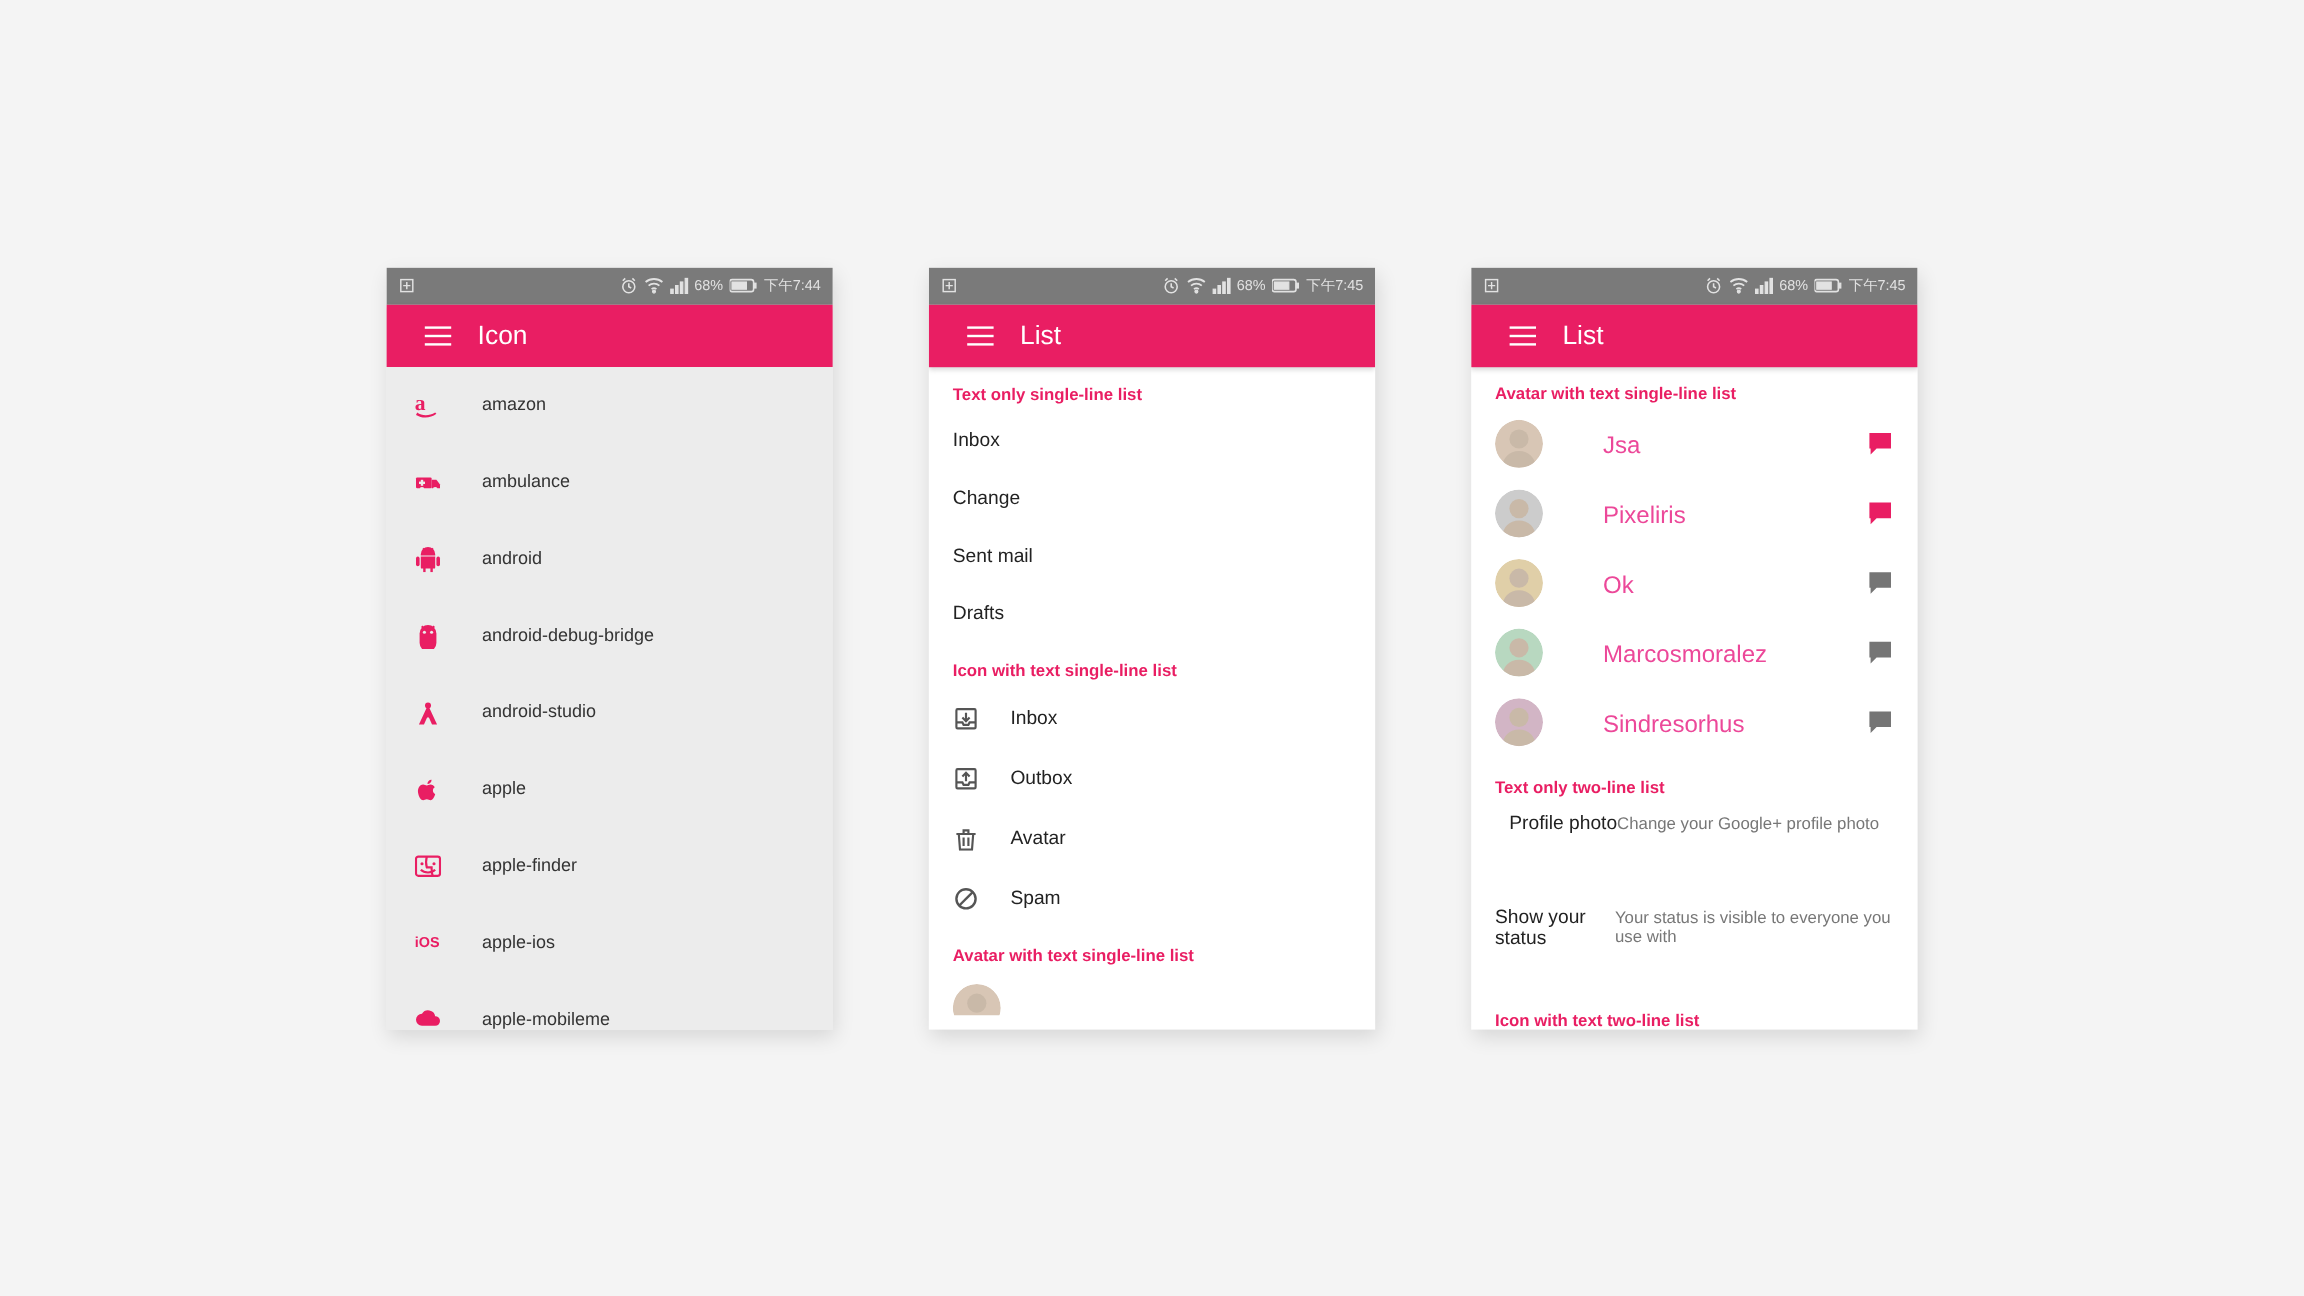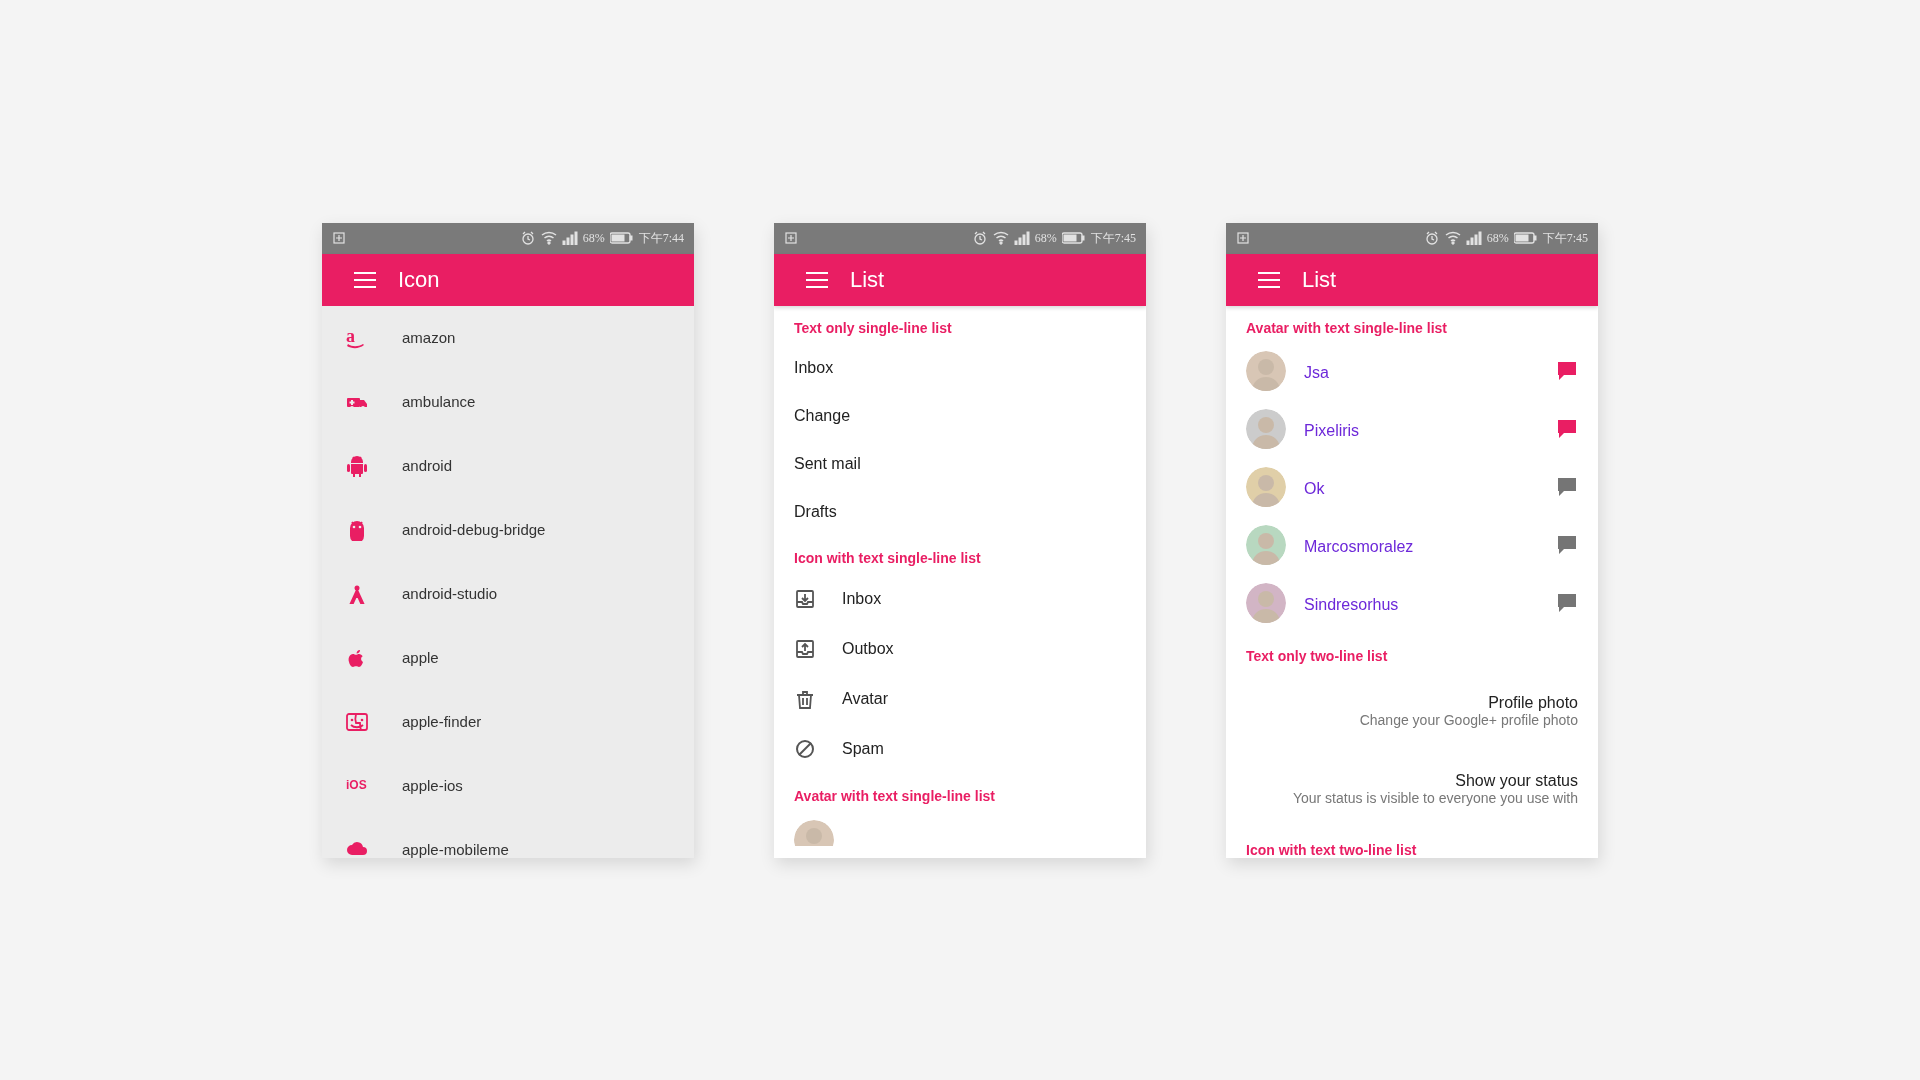--- a/index.html
+++ b/index.html
@@ -11,21 +11,21 @@
     --text:#222;
     --muted:#777;
     --hdr-h:52px;
     --stat-h:31px;
     --shadow:2px 6px 16px rgba(0,0,0,.12);
   }
   html,body{margin:0;height:100%;width:100%;background:var(--grey-bg);font-family:"Helvetica Neue",Arial,sans-serif;}
   body{display:flex;align-items:center;justify-content:center;width:1920px;height:1080px;}
   .row{display:flex;gap:80px;}
   .phone{width:var(--card-w);height:var(--card-h);background:#fff;display:flex;flex-direction:column;box-shadow:var(--shadow);overflow:hidden;}
-  .statusbar{height:var(--stat-h);background:var(--status-bg);color:#e2e2e2;display:flex;align-items:center;font-size:12px;font-family:Liberation Serif, serif;}
+  .statusbar{height:var(--stat-h);background:var(--status-bg);color:#e2e2e2;display:flex;align-items:center;font-size:12px;font-family:Liberation Sans, sans-serif;}
   .statusbar .left{padding-left:10px;display:flex;align-items:center;gap:6px;}
   .statusbar .right{margin-left:auto;padding-right:10px;display:flex;align-items:center;gap:5px;}
   .statusbar svg{fill:#e2e2e2;stroke:#e2e2e2;}
   .header{height:var(--hdr-h);background:var(--pink);color:#fff;display:flex;align-items:center;padding:0 32px;gap:22px;box-shadow:0 2px 4px rgba(0,0,0,.15);flex:none;}
   .header .ham{width:22px;height:16px;display:flex;flex-direction:column;justify-content:space-between;cursor:pointer;}
   .header .ham span{display:block;height:2px;background:#fff;width:100%;}
   .header h1{margin:0;font-size:22px;font-weight:500;}
   .content{flex:1;overflow-y:auto;overflow-x:hidden;scrollbar-width:none;color:var(--text);}
   .content::-webkit-scrollbar{display:none;}
   .phone.grey .content{background:#ECECEC;}
@@ -38,25 +38,25 @@
   .iconline .slot{width:22px;display:flex;justify-content:center;}
   .iconline .slot svg{fill:var(--pink);}
   .iconline .lbl{font-size:15px;color:#333;}
   
   .iline{display:flex;align-items:center;min-height:50px;padding:0 20px;gap:26px;cursor:pointer;}
   .iline .isq{width:22px;display:flex;justify-content:center;}
   .iline .isq svg{fill:#555;stroke:#555;}
   
   .aline{display:flex;align-items:center;min-height:58px;padding:0 20px;gap:18px;cursor:pointer;}
   .avatar{width:40px;height:40px;border-radius:50%;flex:none;}
-  .aline .lbl{font-size:16px;color:#6d28d9;}
+  .aline .lbl{font-size:20px;color:#ec4899;margin-left:32px;}
   .aline .bubble{margin-left:auto;}
   .aline .bubble svg{width:22px;height:22px;}
   
-  .tline{display:flex;flex-direction:column;justify-content:center;min-height:66px;padding:6px 20px;gap:0;cursor:pointer;align-items:flex-end;}
+  .tline{display:flex;flex-direction:row;justify-content:center;min-height:66px;padding:6px 20px;gap:0;cursor:pointer;}
   .tline .pri{font-size:16px;color:#222;}
   .tline .sec{font-size:14px;color:var(--muted);}
   .peek-avatar{height:26px;overflow:hidden;padding:8px 20px 0;}
   .peek-avatar .avatar{vertical-align:top;}
 </style>
 </head>
 <body>
 
 <svg width="0" height="0" style="position:absolute">
   <defs>

